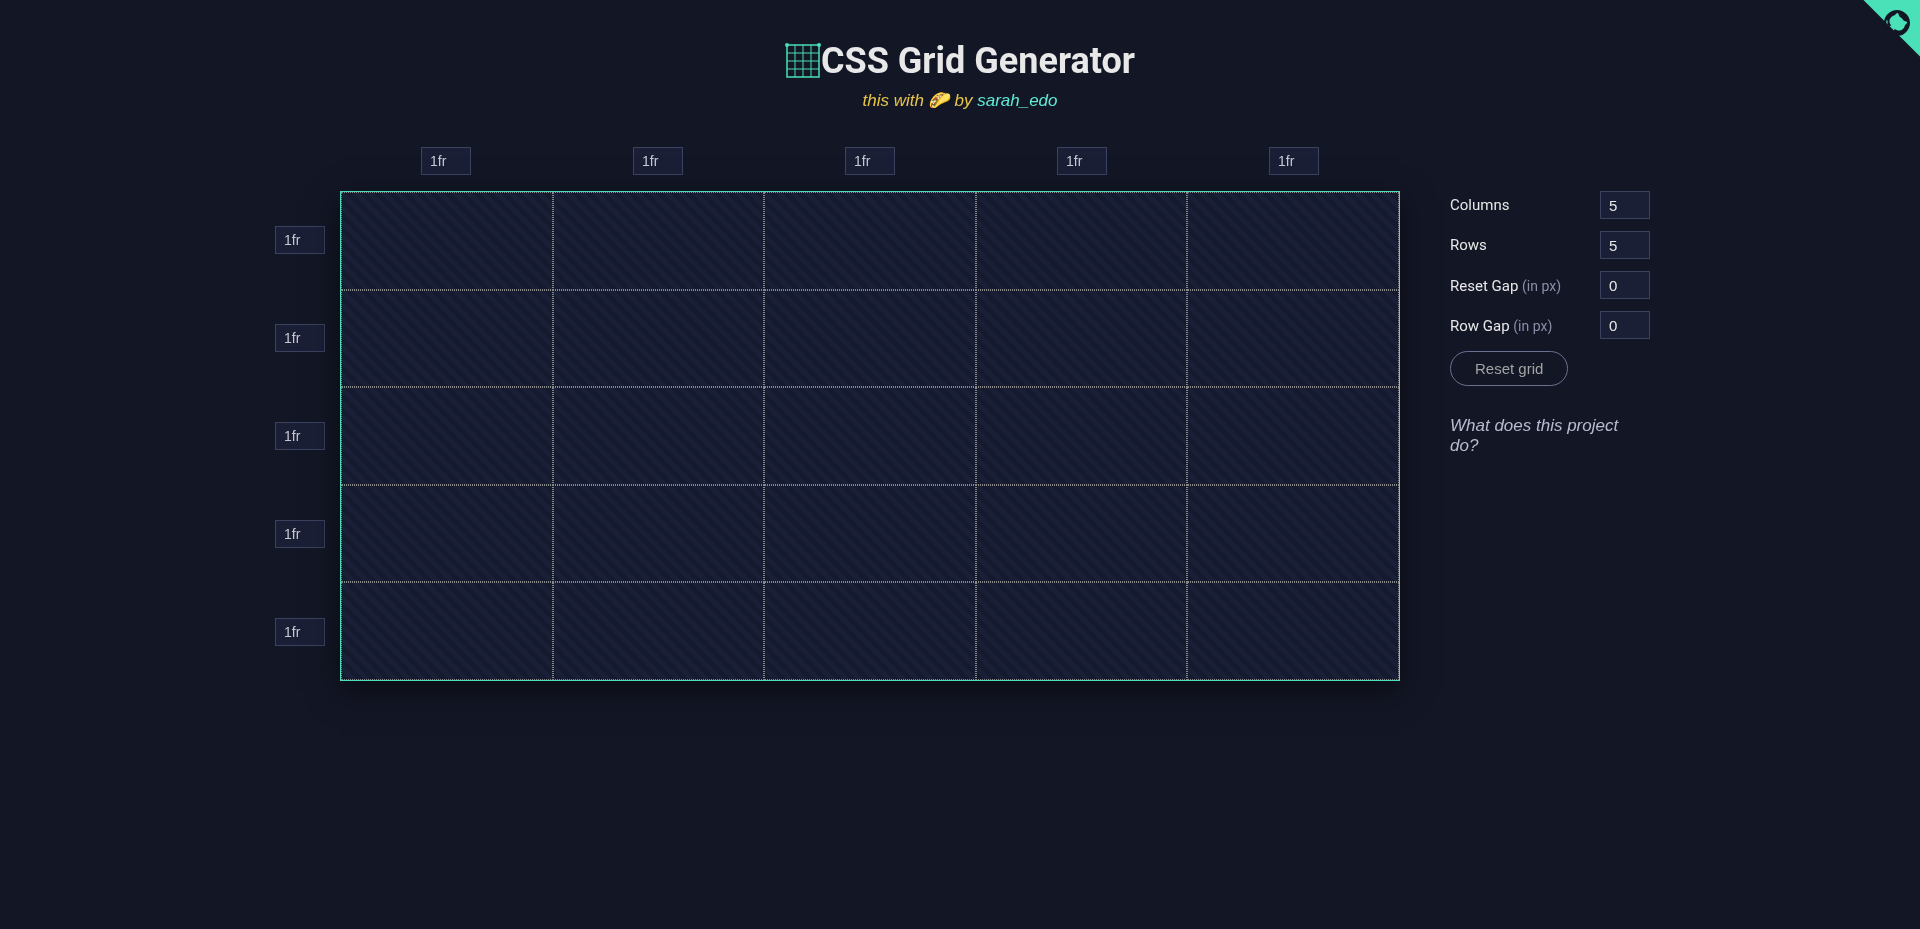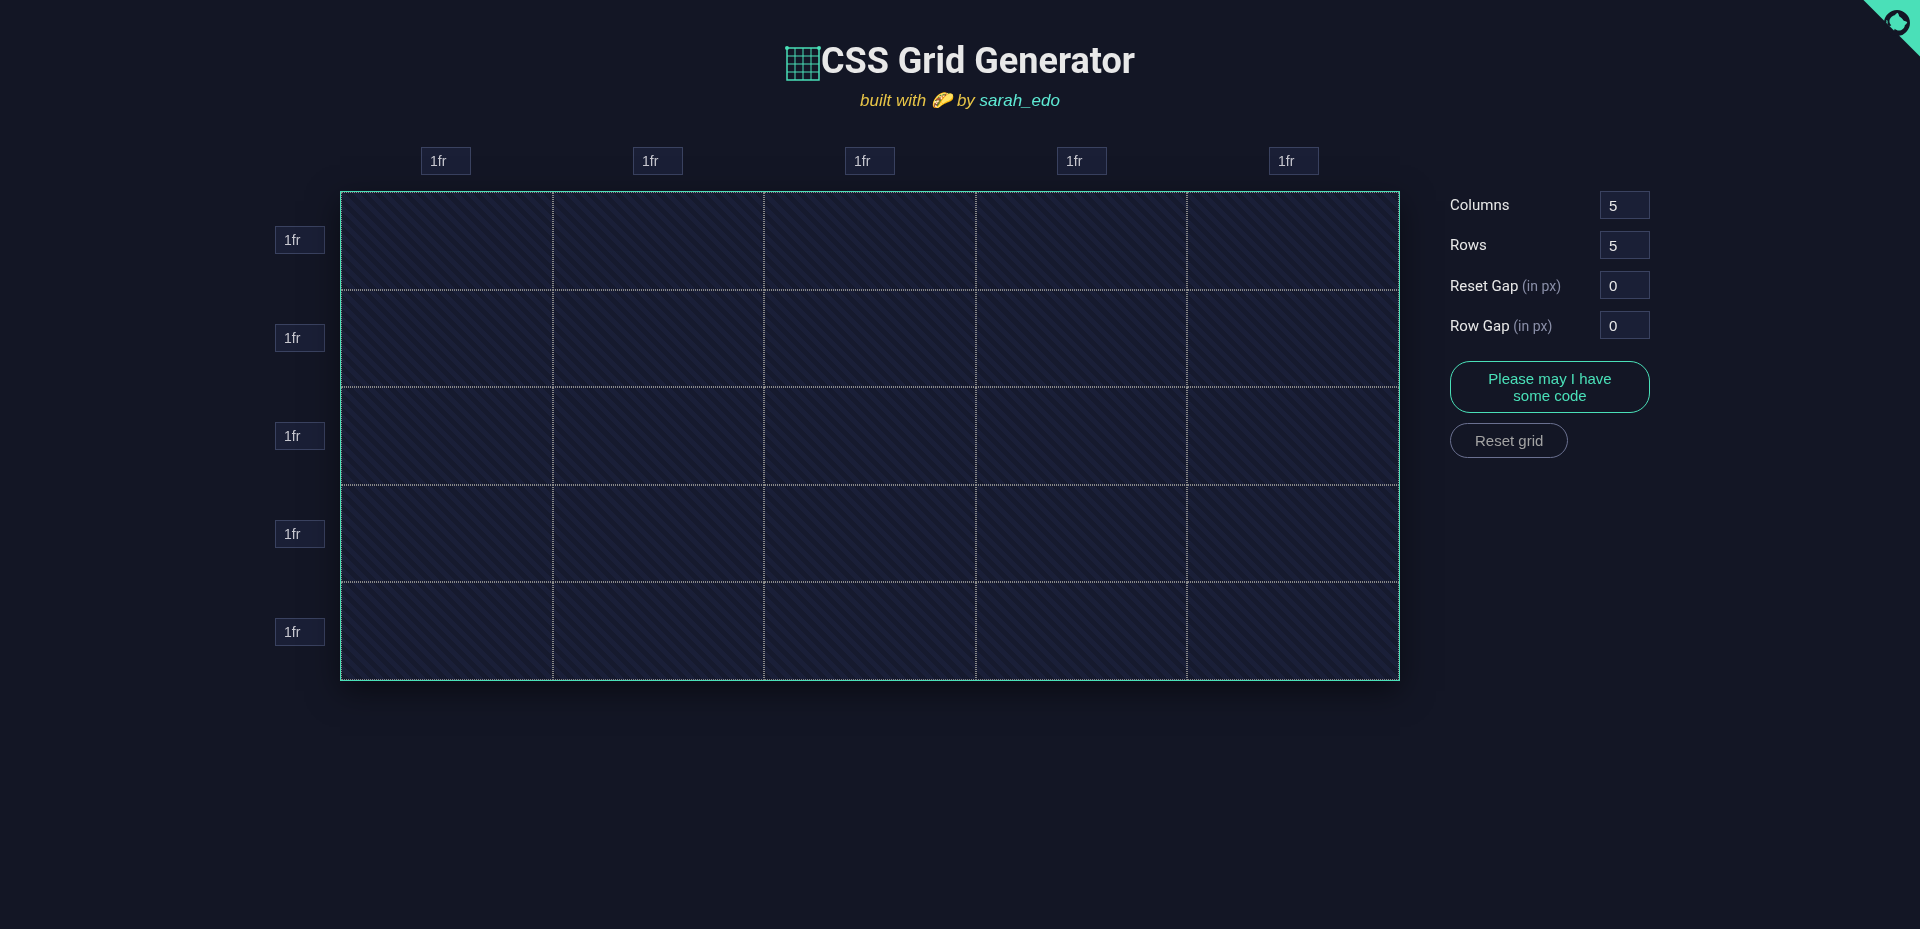--- a/index.html
+++ b/index.html
@@ -45,21 +45,21 @@
       transform: rotate(45deg);
     }
     
     .header {
       text-align: center;
       padding: 40px 20px 30px;
     }
     
     .title-row {
       display: flex;
-      align-items: flex-end;
+      align-items: center;
       justify-content: center;
     }
     
     .grid-icon {
       width: 36px;
       height: 36px;
       display: inline-block;
     }
     
     .title {
@@ -233,21 +233,21 @@
         <line x1="10" y1="2" x2="10" y2="34" stroke="#4ae0b8" stroke-width="1"></line>
         <line x1="18" y1="2" x2="18" y2="34" stroke="#4ae0b8" stroke-width="1"></line>
         <line x1="26" y1="2" x2="26" y2="34" stroke="#4ae0b8" stroke-width="1"></line>
         <circle cx="2" cy="2" r="2" fill="#4ae0b8"></circle>
         <circle cx="34" cy="2" r="2" fill="#4ae0b8"></circle>
       </svg>
     </span>
     <h1 class="title">CSS Grid Generator</h1>
   </div>
   <p class="subtitle">
-    <span>built with </span>
+    <span>this with </span>
     <span>🌮</span>
     <span> by </span>
     <a href="#">sarah_edo</a>
   </p>
 </header>
 
 <main class="main">
   <div class="grid-area">
 
     <div class="col-labels">
@@ -310,17 +310,17 @@
       </span>
       <input class="control-input" type="number" value="0" style="">
     </div>
     <div class="control-row">
       <span>
         <span class="control-label">Row Gap </span><span class="control-hint">(in px)</span>
       </span>
       <input class="control-input" type="number" value="0" style="">
     </div>
     
-    <button class="btn btn-primary">Please may I have some code</button>
     <button class="btn btn-secondary">Reset grid</button>
     
+    <a href="#" class="help-link">What does this project do?</a>
   </aside>
 </main>
 
 </body></html>

